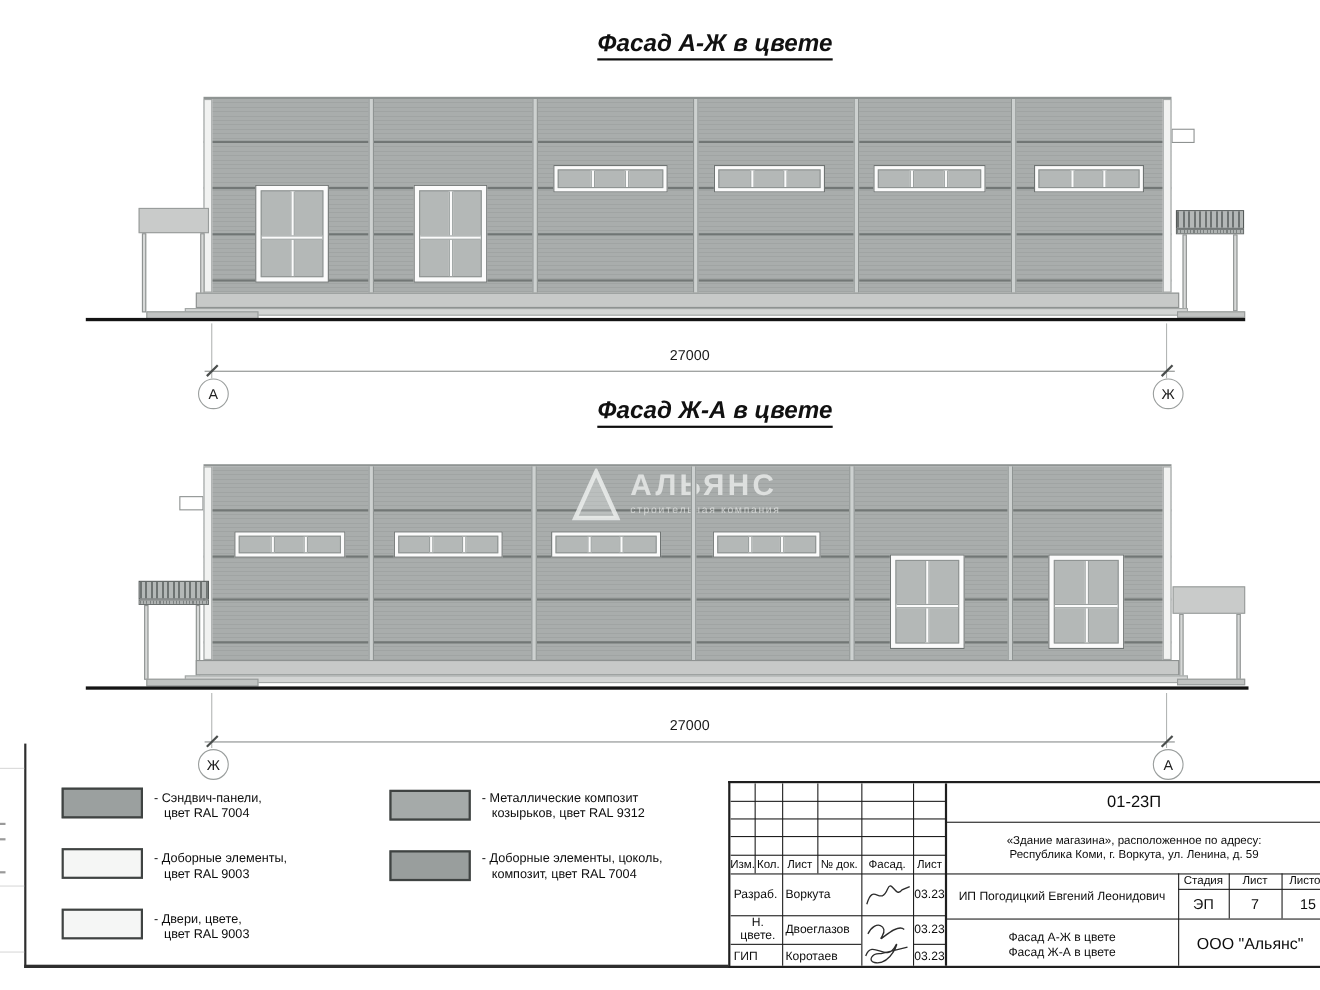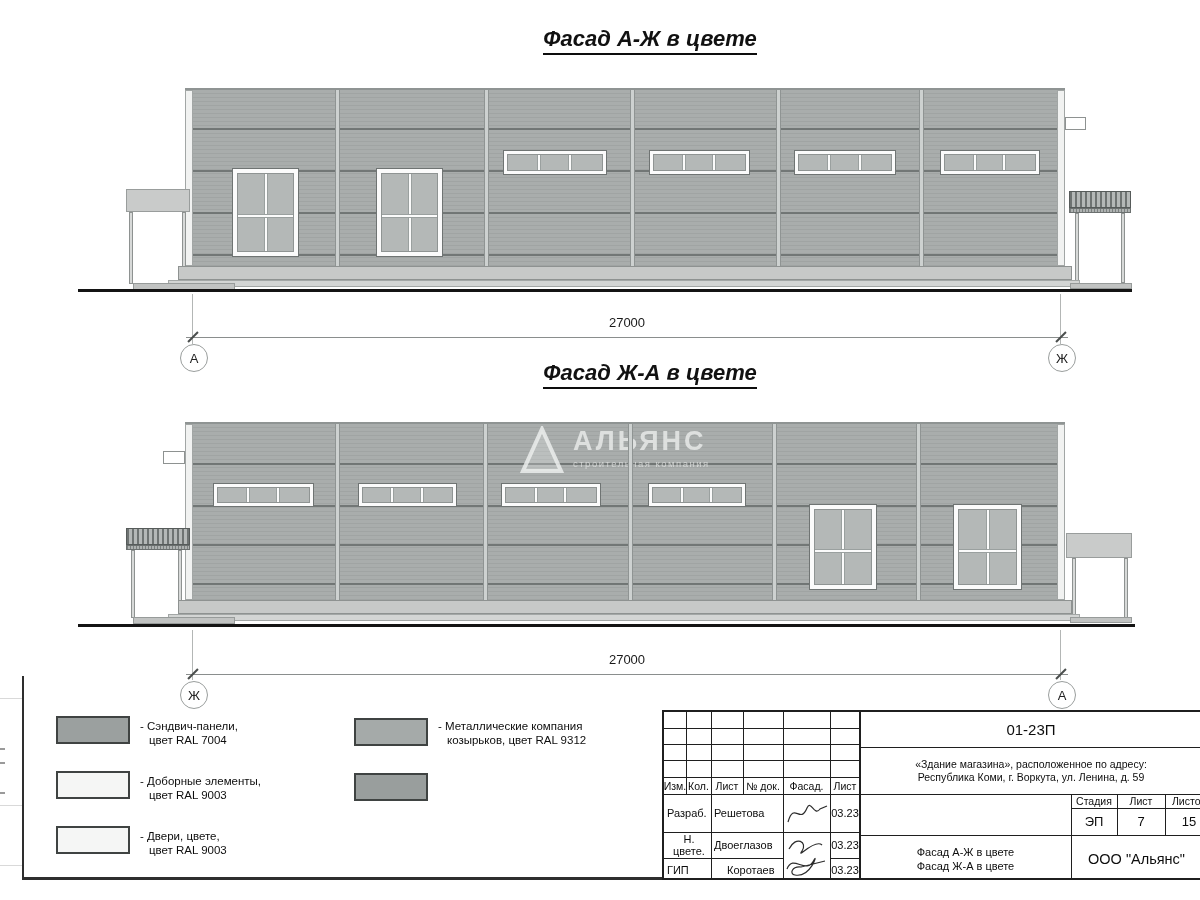--- a/index.html
+++ b/index.html
@@ -265,24 +265,28 @@
     <div>- Доборные элементы,</div>
     <div class="l2">цвет RAL 9003</div>
   </div>
   <div class="lg-swatch" style="left: 56px; top: 826px; background: rgb(245, 246, 245);"></div>
   <div class="lg-text" style="left:140px;top:829px">
     <div>- Двери, цвете,</div>
     <div class="l2">цвет RAL 9003</div>
   </div>
   <div class="lg-swatch" style="left: 354px; top: 718px; background: rgb(165, 170, 169);"></div>
   <div class="lg-text" style="left:438px;top:719px">
-    <div>- Металлические компания</div>
+    <div>- Металлические композит</div>
     <div class="l2">козырьков, цвет RAL 9312</div>
   </div>
   <div class="lg-swatch" style="left: 354px; top: 773px; background: rgb(153, 158, 157);"></div>
+  <div class="lg-text" style="left:438px;top:774px">
+    <div>- Доборные элементы, цоколь,</div>
+    <div class="l2">композит, цвет RAL 7004</div>
+  </div>
 
   <div class="tb">
 
     <div class="vl" style="left:22px;top:0;height:82px"></div>
     <div class="vl" style="left:79px;top:0;height:82px"></div>
     <div class="vl" style="left:47px;top:0;height:170px"></div>
     <div class="vl" style="left:119px;top:0;height:170px"></div>
     <div class="vl" style="left:166px;top:0;height:170px"></div>
     <div class="vl2" style="left:195px;top:0;height:170px"></div>
     <div class="vl" style="left:407px;top:82px;height:88px"></div>
@@ -302,42 +306,43 @@
     <div class="hl" style="left:196px;top:123px;width:342px"></div>
 
     <div class="lbl small" style="left:0;top:65px;width:22px;height:17px">Изм.</div>
     <div class="lbl small" style="left:22px;top:65px;width:25px;height:17px">Кол.</div>
     <div class="lbl small" style="left:47px;top:65px;width:32px;height:17px">Лист</div>
     <div class="lbl small" style="left:79px;top:65px;width:40px;height:17px">№ док.</div>
     <div class="lbl small" style="left:119px;top:65px;width:47px;height:17px">Фасад.</div>
     <div class="lbl small" style="left:166px;top:65px;width:30px;height:17px">Лист</div>
 
     <div class="lbl left" style="left:0;top:82px;width:47px;height:38px">Разраб.</div>
-    <div class="lbl left" style="left:47px;top:82px;width:72px;height:38px">Решетова</div>
+    <div class="lbl left" style="left:47px;top:82px;width:72px;height:38px">Воркута</div>
     <div class="lbl" style="left:166px;top:82px;width:30px;height:38px">03.23</div>
     <div class="lbl left" style="left:0;top:120px;width:47px;height:26px">Н. цвете.</div>
     <div class="lbl left" style="left:47px;top:120px;width:72px;height:26px">Двоеглазов</div>
     <div class="lbl" style="left:166px;top:120px;width:30px;height:26px">03.23</div>
     <div class="lbl left" style="left:0;top:146px;width:47px;height:24px">ГИП</div>
-    <div class="lbl left" style="left:60px;top:146px;width:72px;height:24px">Коротаев</div>
+    <div class="lbl left" style="left:47px;top:146px;width:72px;height:24px">Коротаев</div>
     <div class="lbl" style="left:166px;top:146px;width:30px;height:24px">03.23</div>
 
     <svg class="sig" style="left:119px;top:84px" width="47" height="34">
       <path d="M5 26 C11 5, 17 29, 24 12 C28 3, 31 21, 37 13 L44 10" fill="none" stroke="#2c2c2c" stroke-width="1.2"></path>
     </svg>
     <svg class="sig" style="left:119px;top:121px" width="47" height="48">
       <path d="M6 16 C13 2, 25 9, 19 18 C13 27, 32 5, 39 12" fill="none" stroke="#2c2c2c" stroke-width="1.2"></path>
       <path d="M4 36 C10 20, 23 43, 31 27 C35 19, 28 45, 12 42 C6 41, 9 33, 18 34 L42 28" fill="none" stroke="#2c2c2c" stroke-width="1.2"></path>
     </svg>
 
     <div class="lbl" style="left:196px;top:0;width:342px;height:35px;font-size:15px">01-23П</div>
     <div class="lbl small" style="left:196px;top:35px;width:342px;height:47px;flex-direction:column;line-height:13px">
       <div>«Здание магазина», расположенное по адресу:</div>
       <div>Республика Коми, г. Воркута, ул. Ленина, д. 59</div>
     </div>
+    <div class="lbl" style="left:196px;top:82px;width:211px;height:41px">ИП Погодицкий Евгений Леонидович</div>
     <div class="lbl small" style="left:407px;top:82px;width:46px;height:14px">Стадия</div>
     <div class="lbl small" style="left:453px;top:82px;width:48px;height:14px">Лист</div>
     <div class="lbl small" style="left:501px;top:82px;width:48px;height:14px">Листов</div>
     <div class="lbl" style="left:407px;top:96px;width:46px;height:27px;font-size:13px">ЭП</div>
     <div class="lbl" style="left:453px;top:96px;width:48px;height:27px;font-size:13px">7</div>
     <div class="lbl" style="left:501px;top:96px;width:48px;height:27px;font-size:13px">15</div>
     <div class="lbl" style="left:196px;top:123px;width:211px;height:47px;flex-direction:column;line-height:14px">
       <div>Фасад А-Ж в цвете</div>
       <div>Фасад Ж-А в цвете</div>
     </div>

